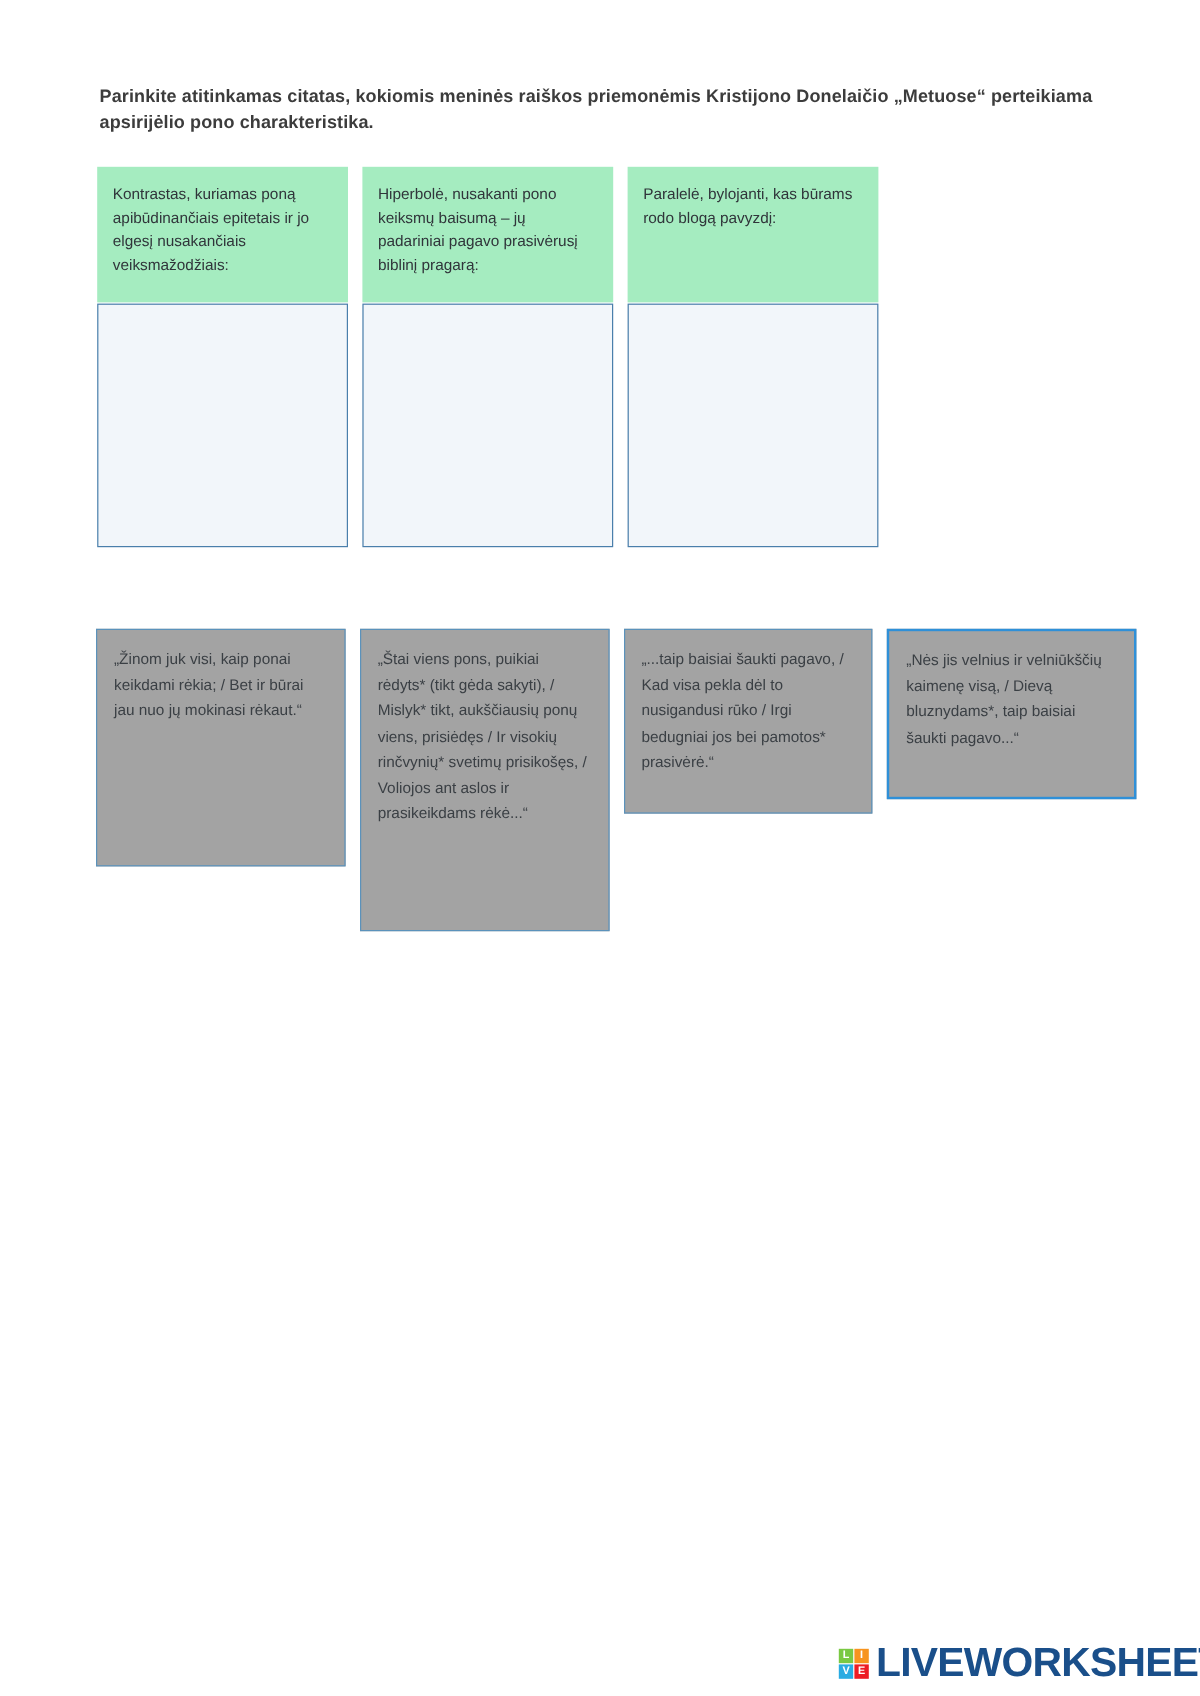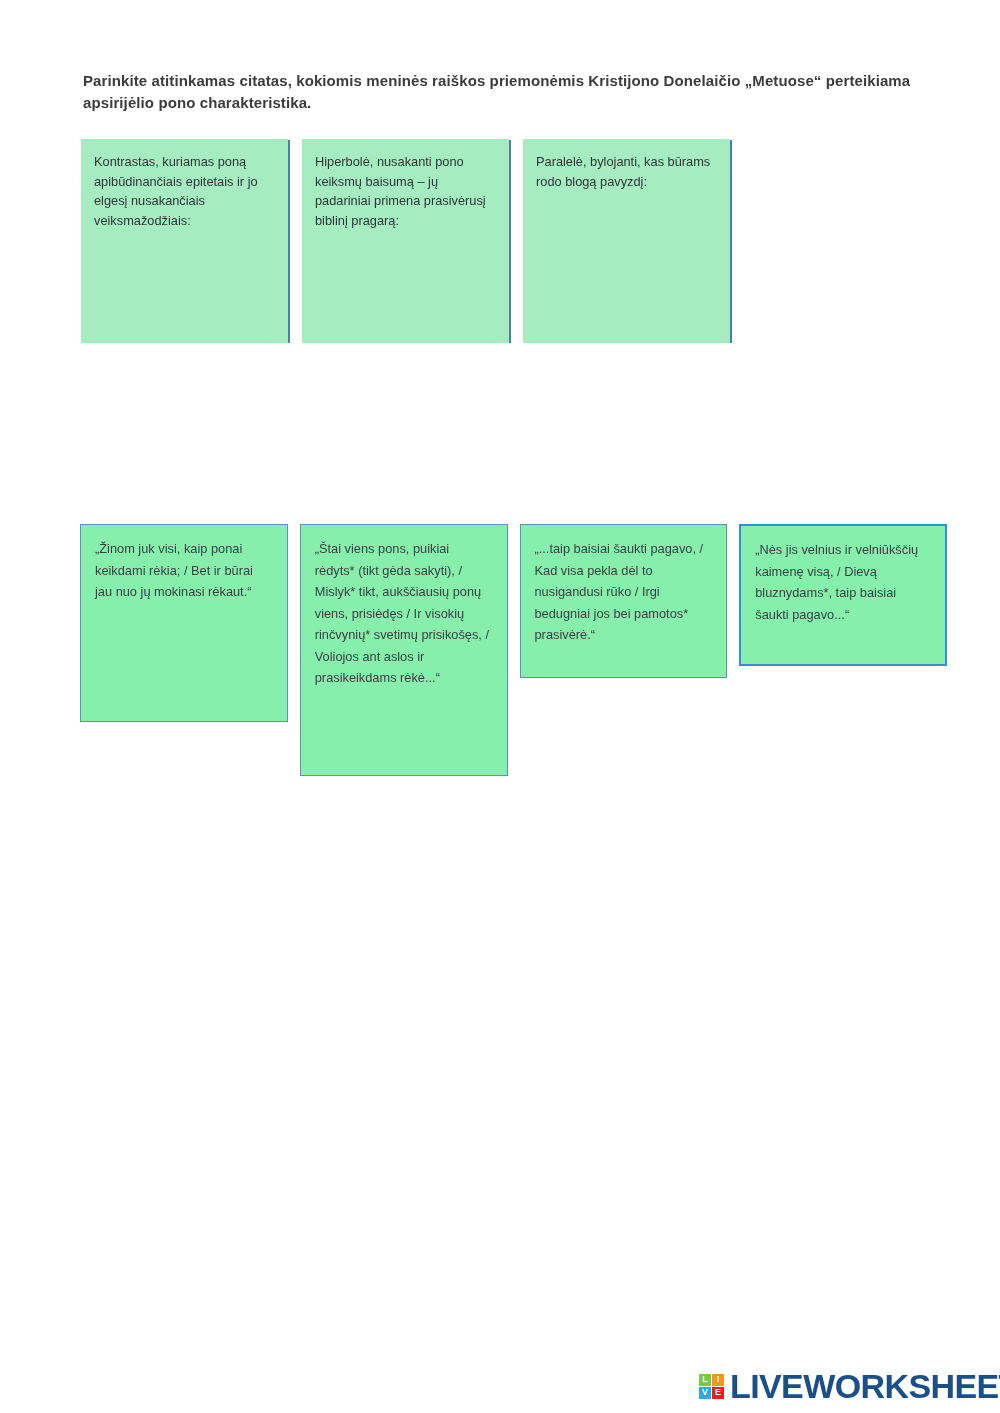--- a/index.html
+++ b/index.html
@@ -39,20 +39,21 @@
     position: absolute;
     left: 81px;
     top: 139px;
     width: 866px;
     display: flex;
     gap: 12px;
   }
   .category-col {
     width: 209px;
     display: flex;
+    flex-direction: column;
   }
   .category-header {
     background: #a5ecc0;
     min-height: 113px;
     box-sizing: border-box;
     padding: 13px 14px 10px 13px;
     font-size: 12.8px;
     line-height: 19.5px;
     color: #30353a;
   }
@@ -70,21 +71,21 @@
     left: 80px;
     top: 524px;
     width: 867px;
     display: flex;
     gap: 12px;
     align-items: flex-start;
   }
   .quote-card {
     width: 209px;
     box-sizing: border-box;
-    background: #86efac;
+    background: #a3a3a3;
     border: 1.6px solid #5b92bb;
     padding: 13px 14px 14px 14px;
     font-size: 12.8px;
     line-height: 21.5px;
     color: #3a3f44;
   }
   .quote-card.q1 { height: 198px; }
   .quote-card.q2 { height: 252px; }
   .quote-card.q3 { height: 154px; }
   .quote-card.q4 {
@@ -142,21 +143,21 @@
 
   <div class="categories">
 
     <div class="category-col">
       <div class="category-header">Kontrastas, kuriamas poną apibūdinančiais  epitetais ir jo elgesį nusakančiais veiksmažodžiais:</div>
       <div class="answer-drop"></div>
     </div>
 
 
     <div class="category-col">
-      <div class="category-header">Hiperbolė, nusakanti pono keiksmų baisumą – jų padariniai primena prasivėrusį biblinį pragarą:</div>
+      <div class="category-header">Hiperbolė, nusakanti pono keiksmų baisumą – jų padariniai pagavo prasivėrusį biblinį pragarą:</div>
       <div class="answer-drop"></div>
     </div>
 
     <div class="category-col">
       <div class="category-header">Paralelė, bylojanti, kas būrams rodo blogą pavyzdį:</div>
       <div class="answer-drop"></div>
     </div>
 
   </div>
 

